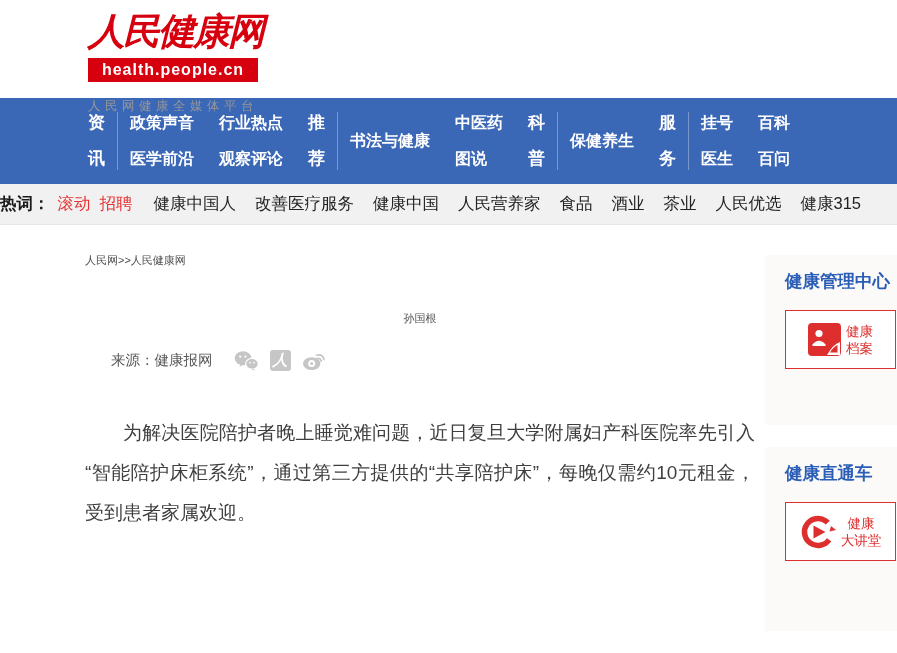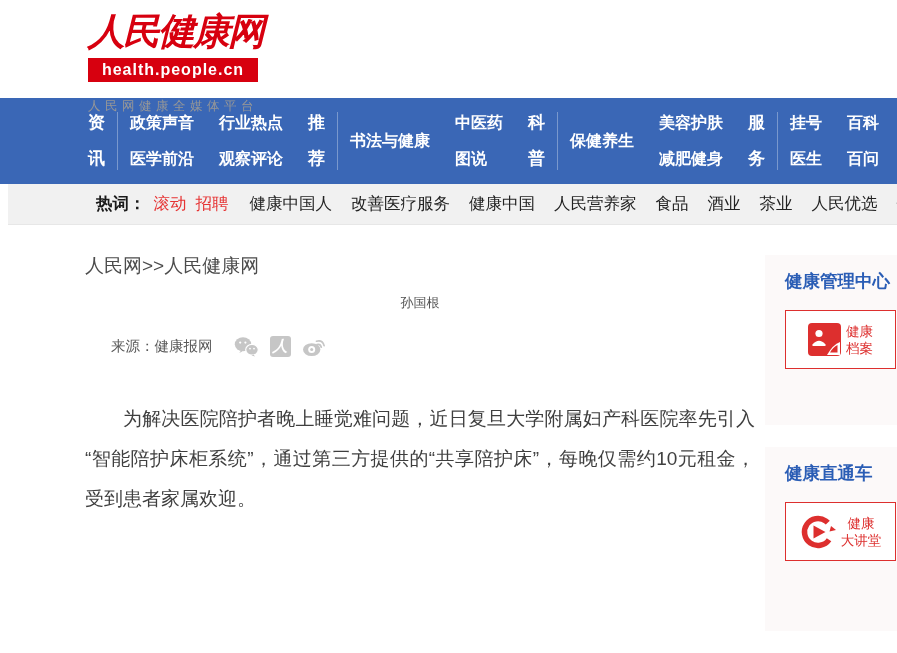--- a/index.html
+++ b/index.html
@@ -20,32 +20,32 @@
   .nav-sec { display:flex; align-items:center; }
   .nav-vlabel { display:flex; flex-direction:column; color:#fff; font-size:17px; font-weight:bold;
     line-height:36px; text-align:center; cursor:pointer; }
   .nav-divider { width:1px; height:58px; background:rgba(255,255,255,.32); margin:0 12px; }
   .nav-col { display:flex; flex-direction:column; margin-right:25px; }
   .nav-col a { color:#fff; text-decoration:none; font-size:16px; font-weight:bold;
     line-height:36px; white-space:nowrap; cursor:pointer; }
 
   
   .hotwords { height:41px; background:#f1f1f1; border-bottom:1px solid #e7e7e7;
-    display:flex; align-items:center; padding-left:88px; font-size:16.5px; white-space:nowrap; overflow:hidden;margin-left:8px; }
+    display:flex; align-items:center; font-size:16.5px; white-space:nowrap; overflow:hidden; }
   .hw-label { color:#1a1a1a; font-weight:bold; margin-right:8px; }
   .hotwords a { text-decoration:none; cursor:pointer; }
   .hw-red { color:#e63434; margin-right:9px; }
   .hw-link { color:#222; margin-right:19px; }
 
   
   .page-body { position:relative; height:465px; }
   .article-col { position:absolute; left:85px; top:0; width:670px; }
-  .breadcrumb { margin-top:28px; font-size:19px; color:#4c4c4c; }
+  .breadcrumb { margin-top:28px; font-size:11px; color:#4c4c4c; }
   .art-title { margin-top:37px; text-align:center; font-size:29px; font-weight:bold; color:#2b2b2b; letter-spacing:1px; }
-  .art-author { margin-top:15px; text-align:center; font-size:13px; color:#555; }
+  .art-author { margin-top:43px; text-align:center; font-size:11px; color:#555; }
   .meta-row { margin-top:24px; padding-left:20px; display:flex; align-items:center;
     font-size:14.5px; color:#a3a3a3; }
   .meta-source { color:#595959; }
   .share-icons { display:flex; align-items:center; margin-left:10px; }
   .share-icons > * { margin-left:11px; cursor:pointer; }
   .people-share { width:21px; height:21px; background:#c6c6c6; border-radius:3px; color:#fff;
     font-family:"DejaVu Serif",serif; font-style:italic; font-weight:bold; font-size:15px;
     display:flex; align-items:center; justify-content:center; }
   .art-paragraphs { margin-top:42px; }
   .art-paragraphs p { font-size:19px; line-height:40px; color:#3f3f3f; text-indent:2em;
@@ -105,24 +105,20 @@
   </div>
 
   <div class="nav-sec">
     <div class="nav-vlabel">
       <span>科</span>
       <span>普</span>
     </div>
     <div class="nav-divider"></div>
     <div class="nav-col">
       <a>保健养生</a>
-    </div>
-    <div class="nav-col">
-      <a>美容护肤</a>
-      <a>减肥健身</a>
     </div>
   </div>
 
   <div class="nav-sec">
     <div class="nav-vlabel">
       <span>服</span>
       <span>务</span>
     </div>
     <div class="nav-divider"></div>
     <div class="nav-col">

